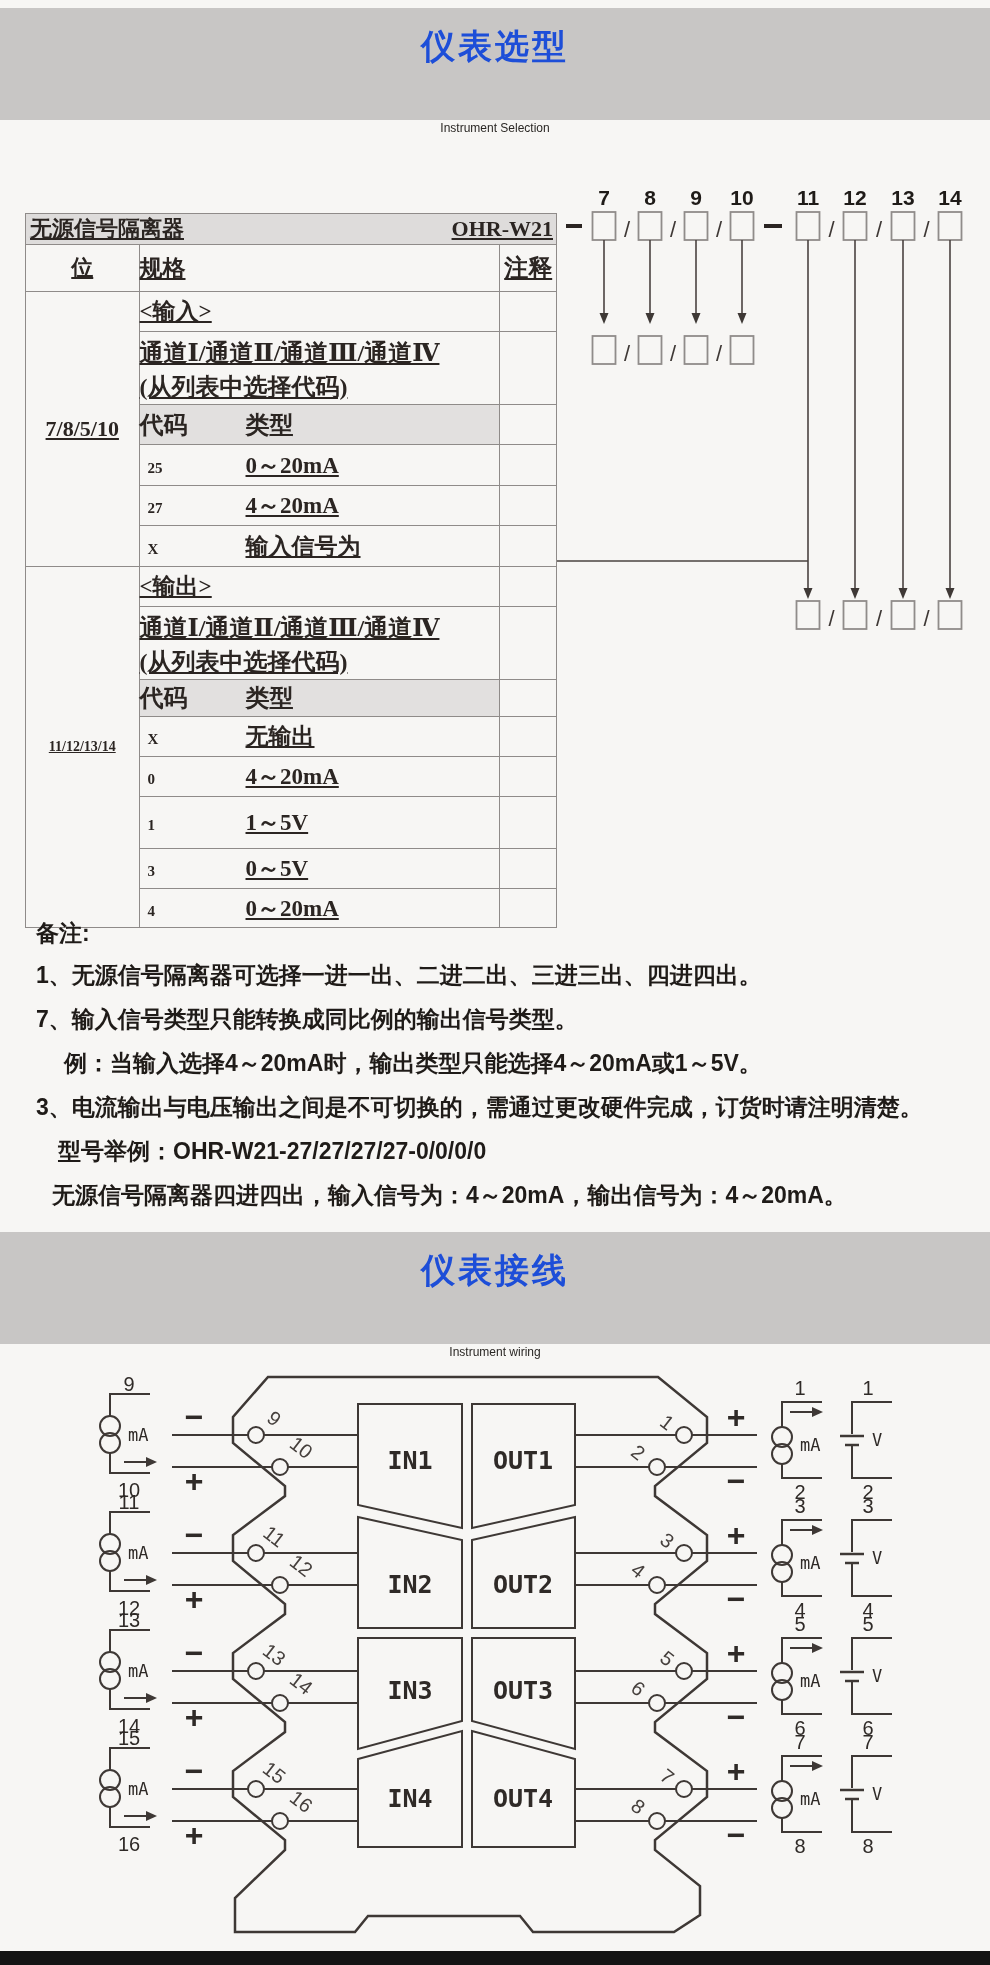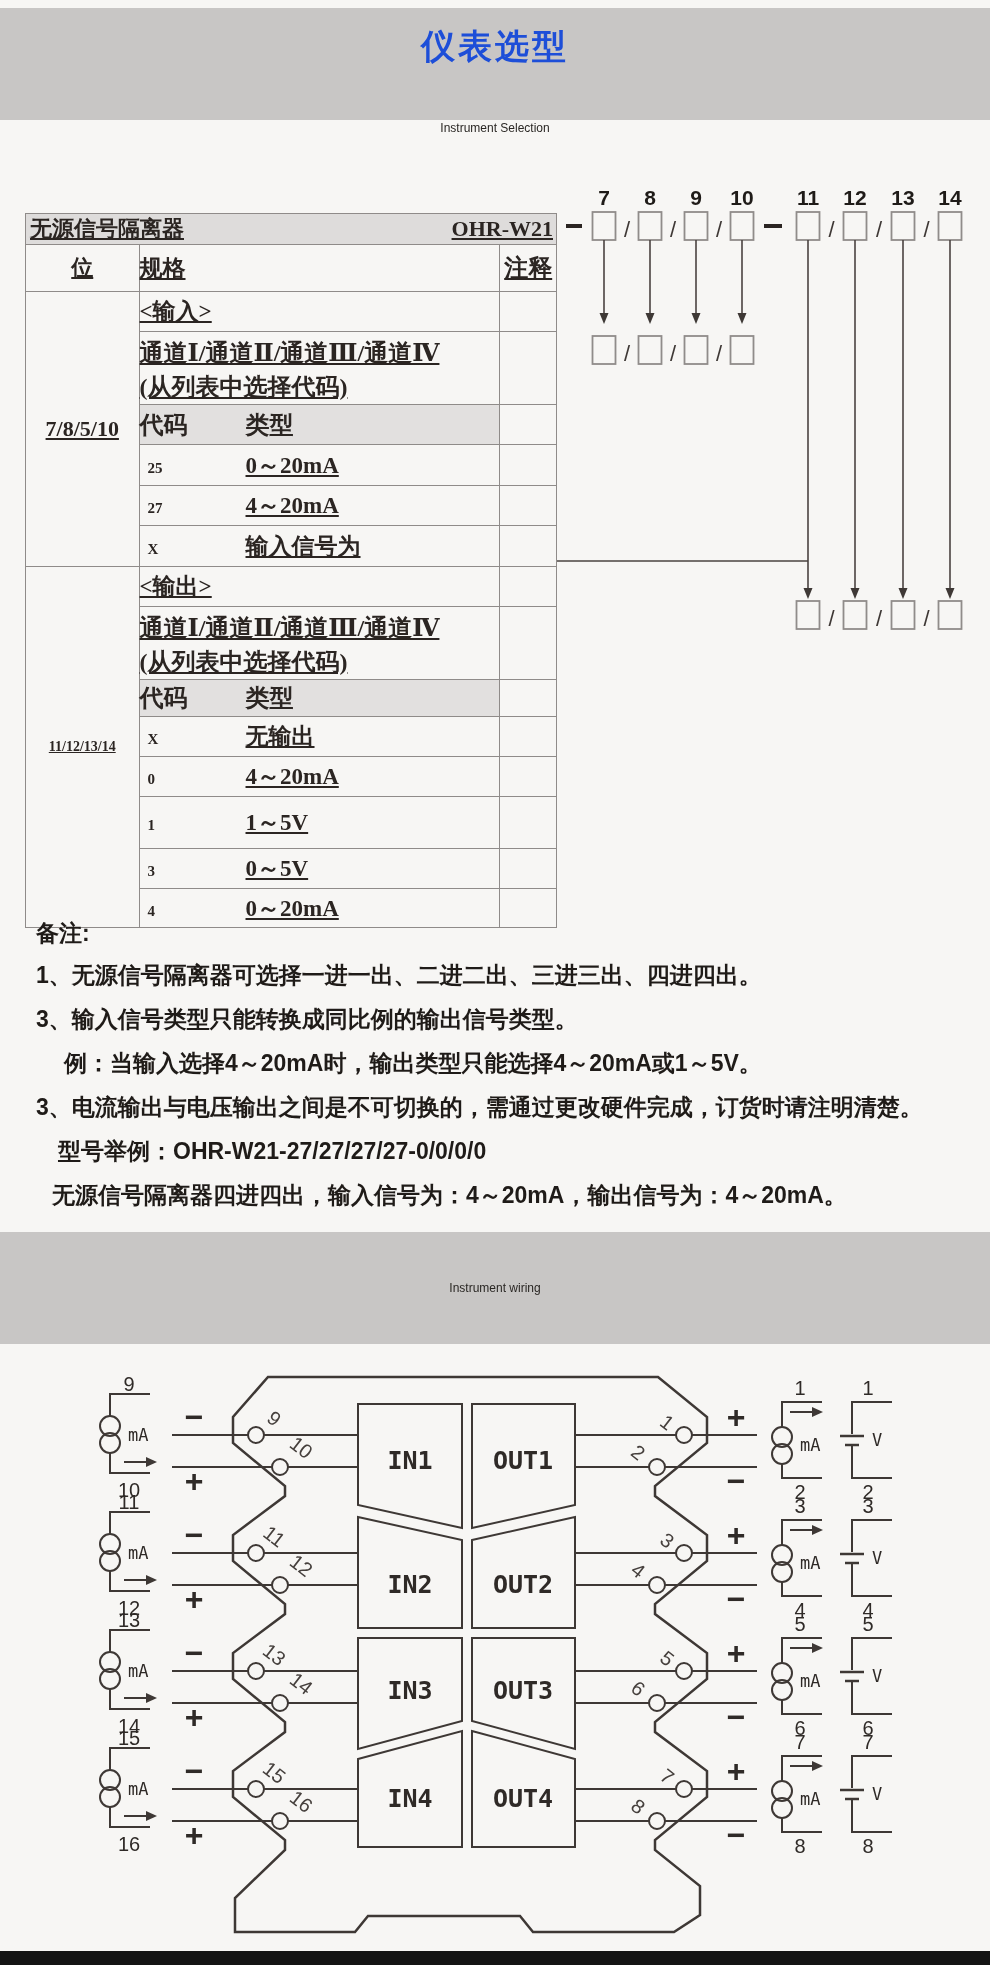--- a/index.html
+++ b/index.html
@@ -206,27 +206,28 @@
   <rect class="selbox" x="843.5" y="601" width="23" height="28"></rect>
   <rect class="selbox" x="891.5" y="601" width="23" height="28"></rect>
   <rect class="selbox" x="938.5" y="601" width="23" height="28"></rect>
   <text class="slash" x="831.5" y="626">/</text>
   <text class="slash" x="879" y="626">/</text>
   <text class="slash" x="926.5" y="626">/</text>
 </svg>
 
 <div class="note" style="left:36px;top:918px">备注:</div>
 <div class="note" style="left:36px;top:960px">1、无源信号隔离器可选择一进一出、二进二出、三进三出、四进四出。</div>
-<div class="note" style="left:36px;top:1004px">3、输入信号类型只能转换成同比例的输出信号类型。</div>
+<div class="note" style="left:36px;top:1004px">7、输入信号类型只能转换成同比例的输出信号类型。</div>
 <div class="note" style="left:64px;top:1048px">例：当输入选择4～20mA时，输出类型只能选择4～20mA或1～5V。</div>
 <div class="note" style="left:36px;top:1092px">3、电流输出与电压输出之间是不可切换的，需通过更改硬件完成，订货时请注明清楚。</div>
 <div class="note" style="left:58px;top:1136px">型号举例：OHR-W21-27/27/27/27-0/0/0/0</div>
 <div class="note" style="left:52px;top:1180px">无源信号隔离器四进四出，输入信号为：4～20mA，输出信号为：4～20mA。</div>
 
 <div class="banner" id="banner2">
+  <div class="t">仪表接线</div>
   <div class="s">Instrument wiring</div>
 </div>
 
 <svg style="top:1340px" width="990" height="625" viewBox="0 1340 990 625">
 
   <g>
     <line class="ln" x1="172" y1="1435" x2="358" y2="1435"></line>
       <line class="ln" x1="172" y1="1467" x2="358" y2="1467"></line>
     <line class="ln" x1="172" y1="1553" x2="358" y2="1553"></line>
       <line class="ln" x1="172" y1="1585" x2="358" y2="1585"></line>

